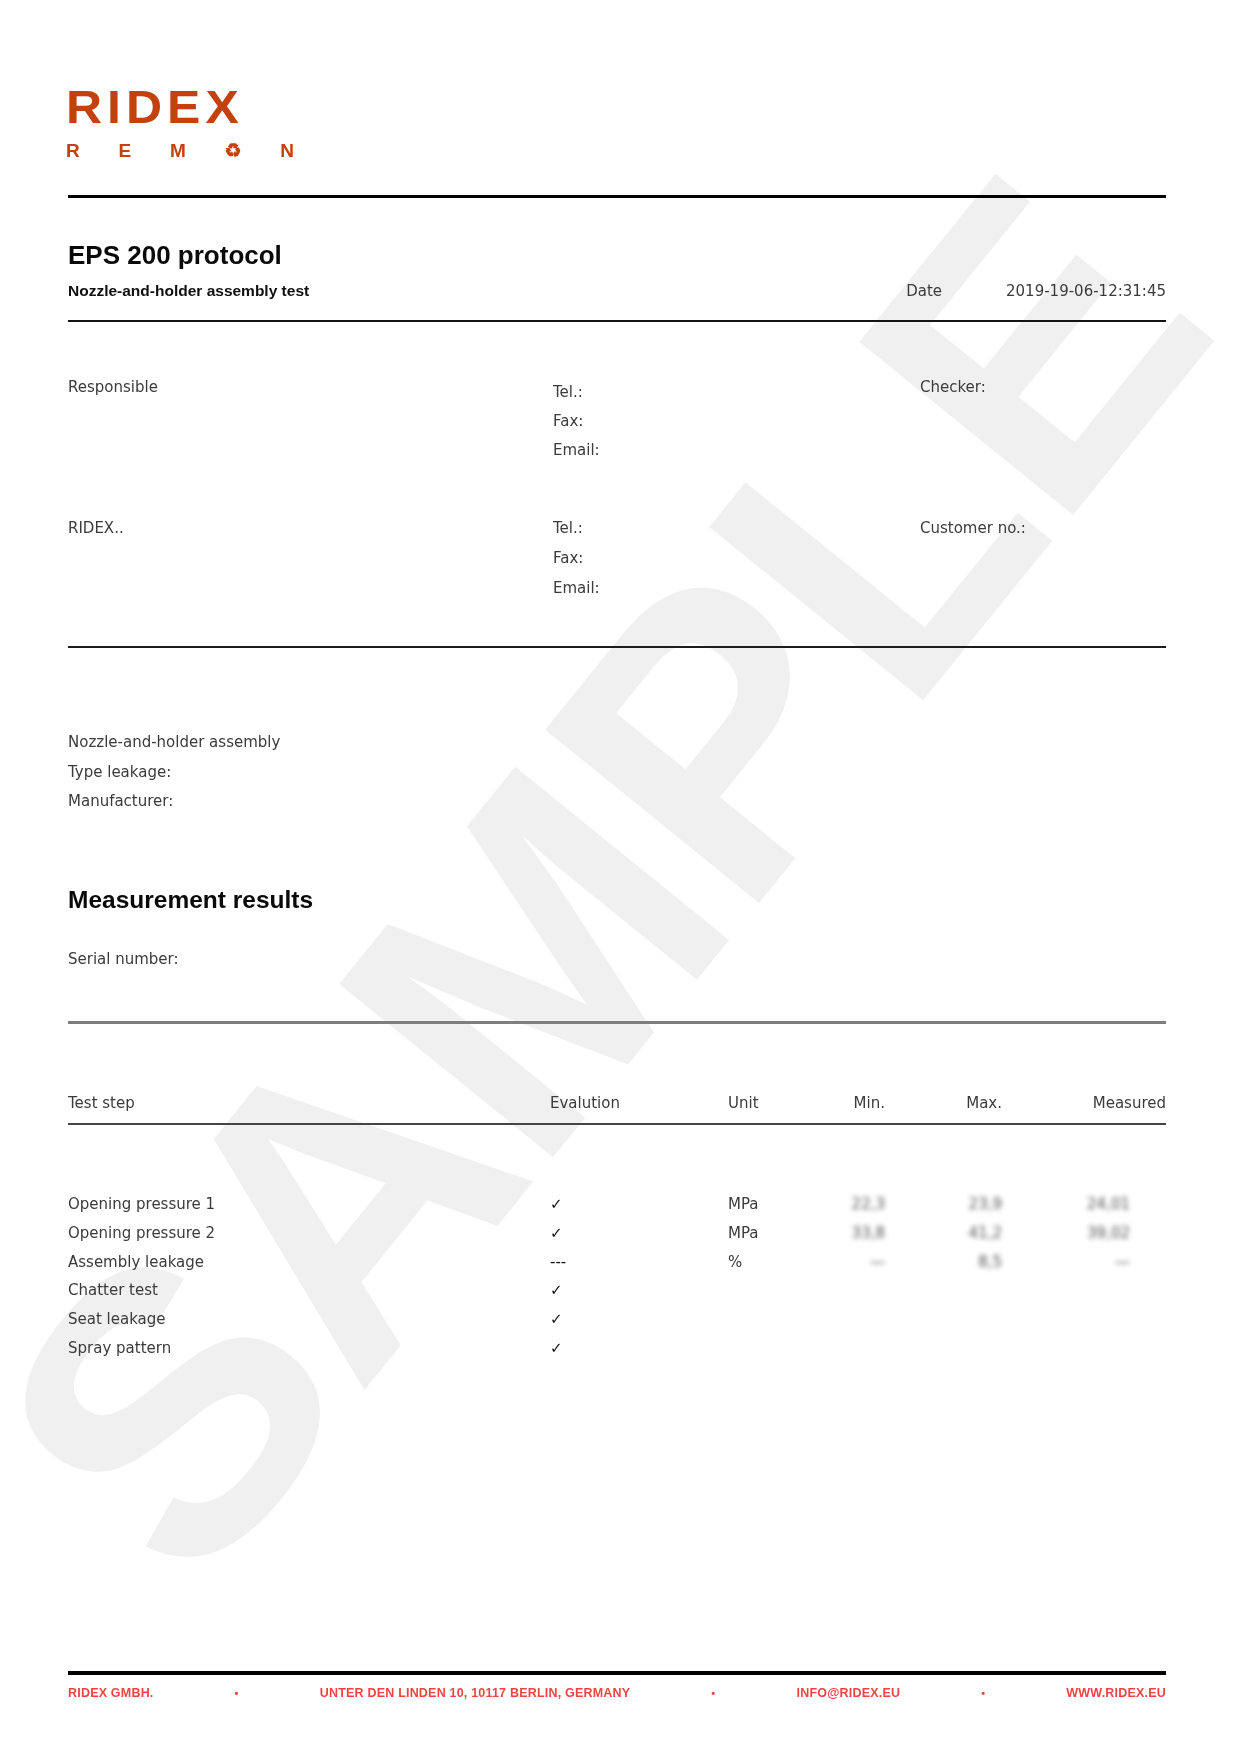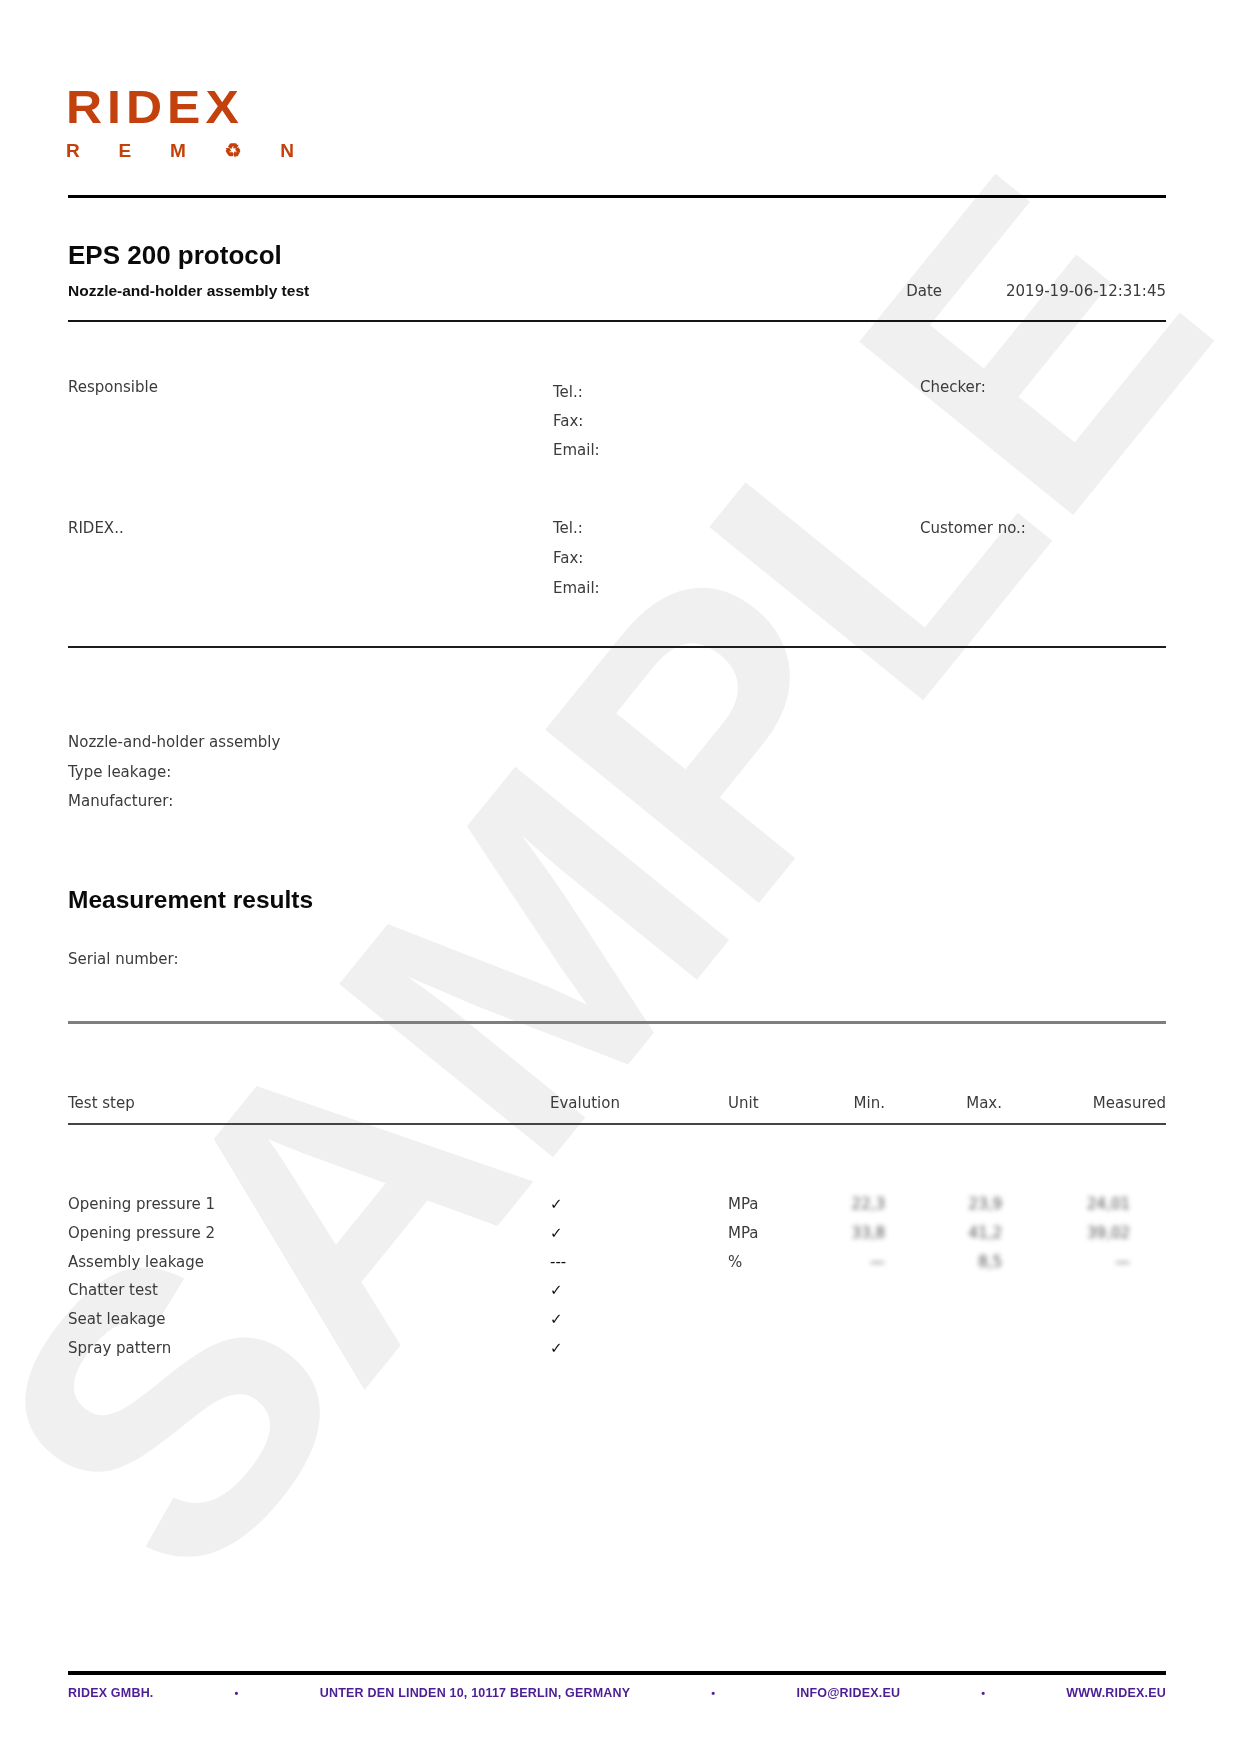--- a/index.html
+++ b/index.html
@@ -84,21 +84,21 @@
   .num { text-align: right; }
   .check { color: #101010; }
   .blur { filter: blur(2.6px); color: #4f4f4f; }
   .measured-pad { padding-right: 36px; }
 
   
   .footer-row {
     left: 68px; top: 1686px; width: 1098px;
     display: flex; justify-content: space-between; align-items: center;
     font-family: "Liberation Sans", sans-serif;
-    font-weight: 700; font-size: 12.5px; letter-spacing: 0.2px; color: #4c1d95;
+    font-weight: 700; font-size: 12.5px; letter-spacing: 0.2px; color: #ef4444;
   }
   .footer-bullet { font-size: 11px; }
 </style>
 </head>
 <body>
 
 <div class="page">
 
   <div class="watermark">SAMPLE</div>
 

